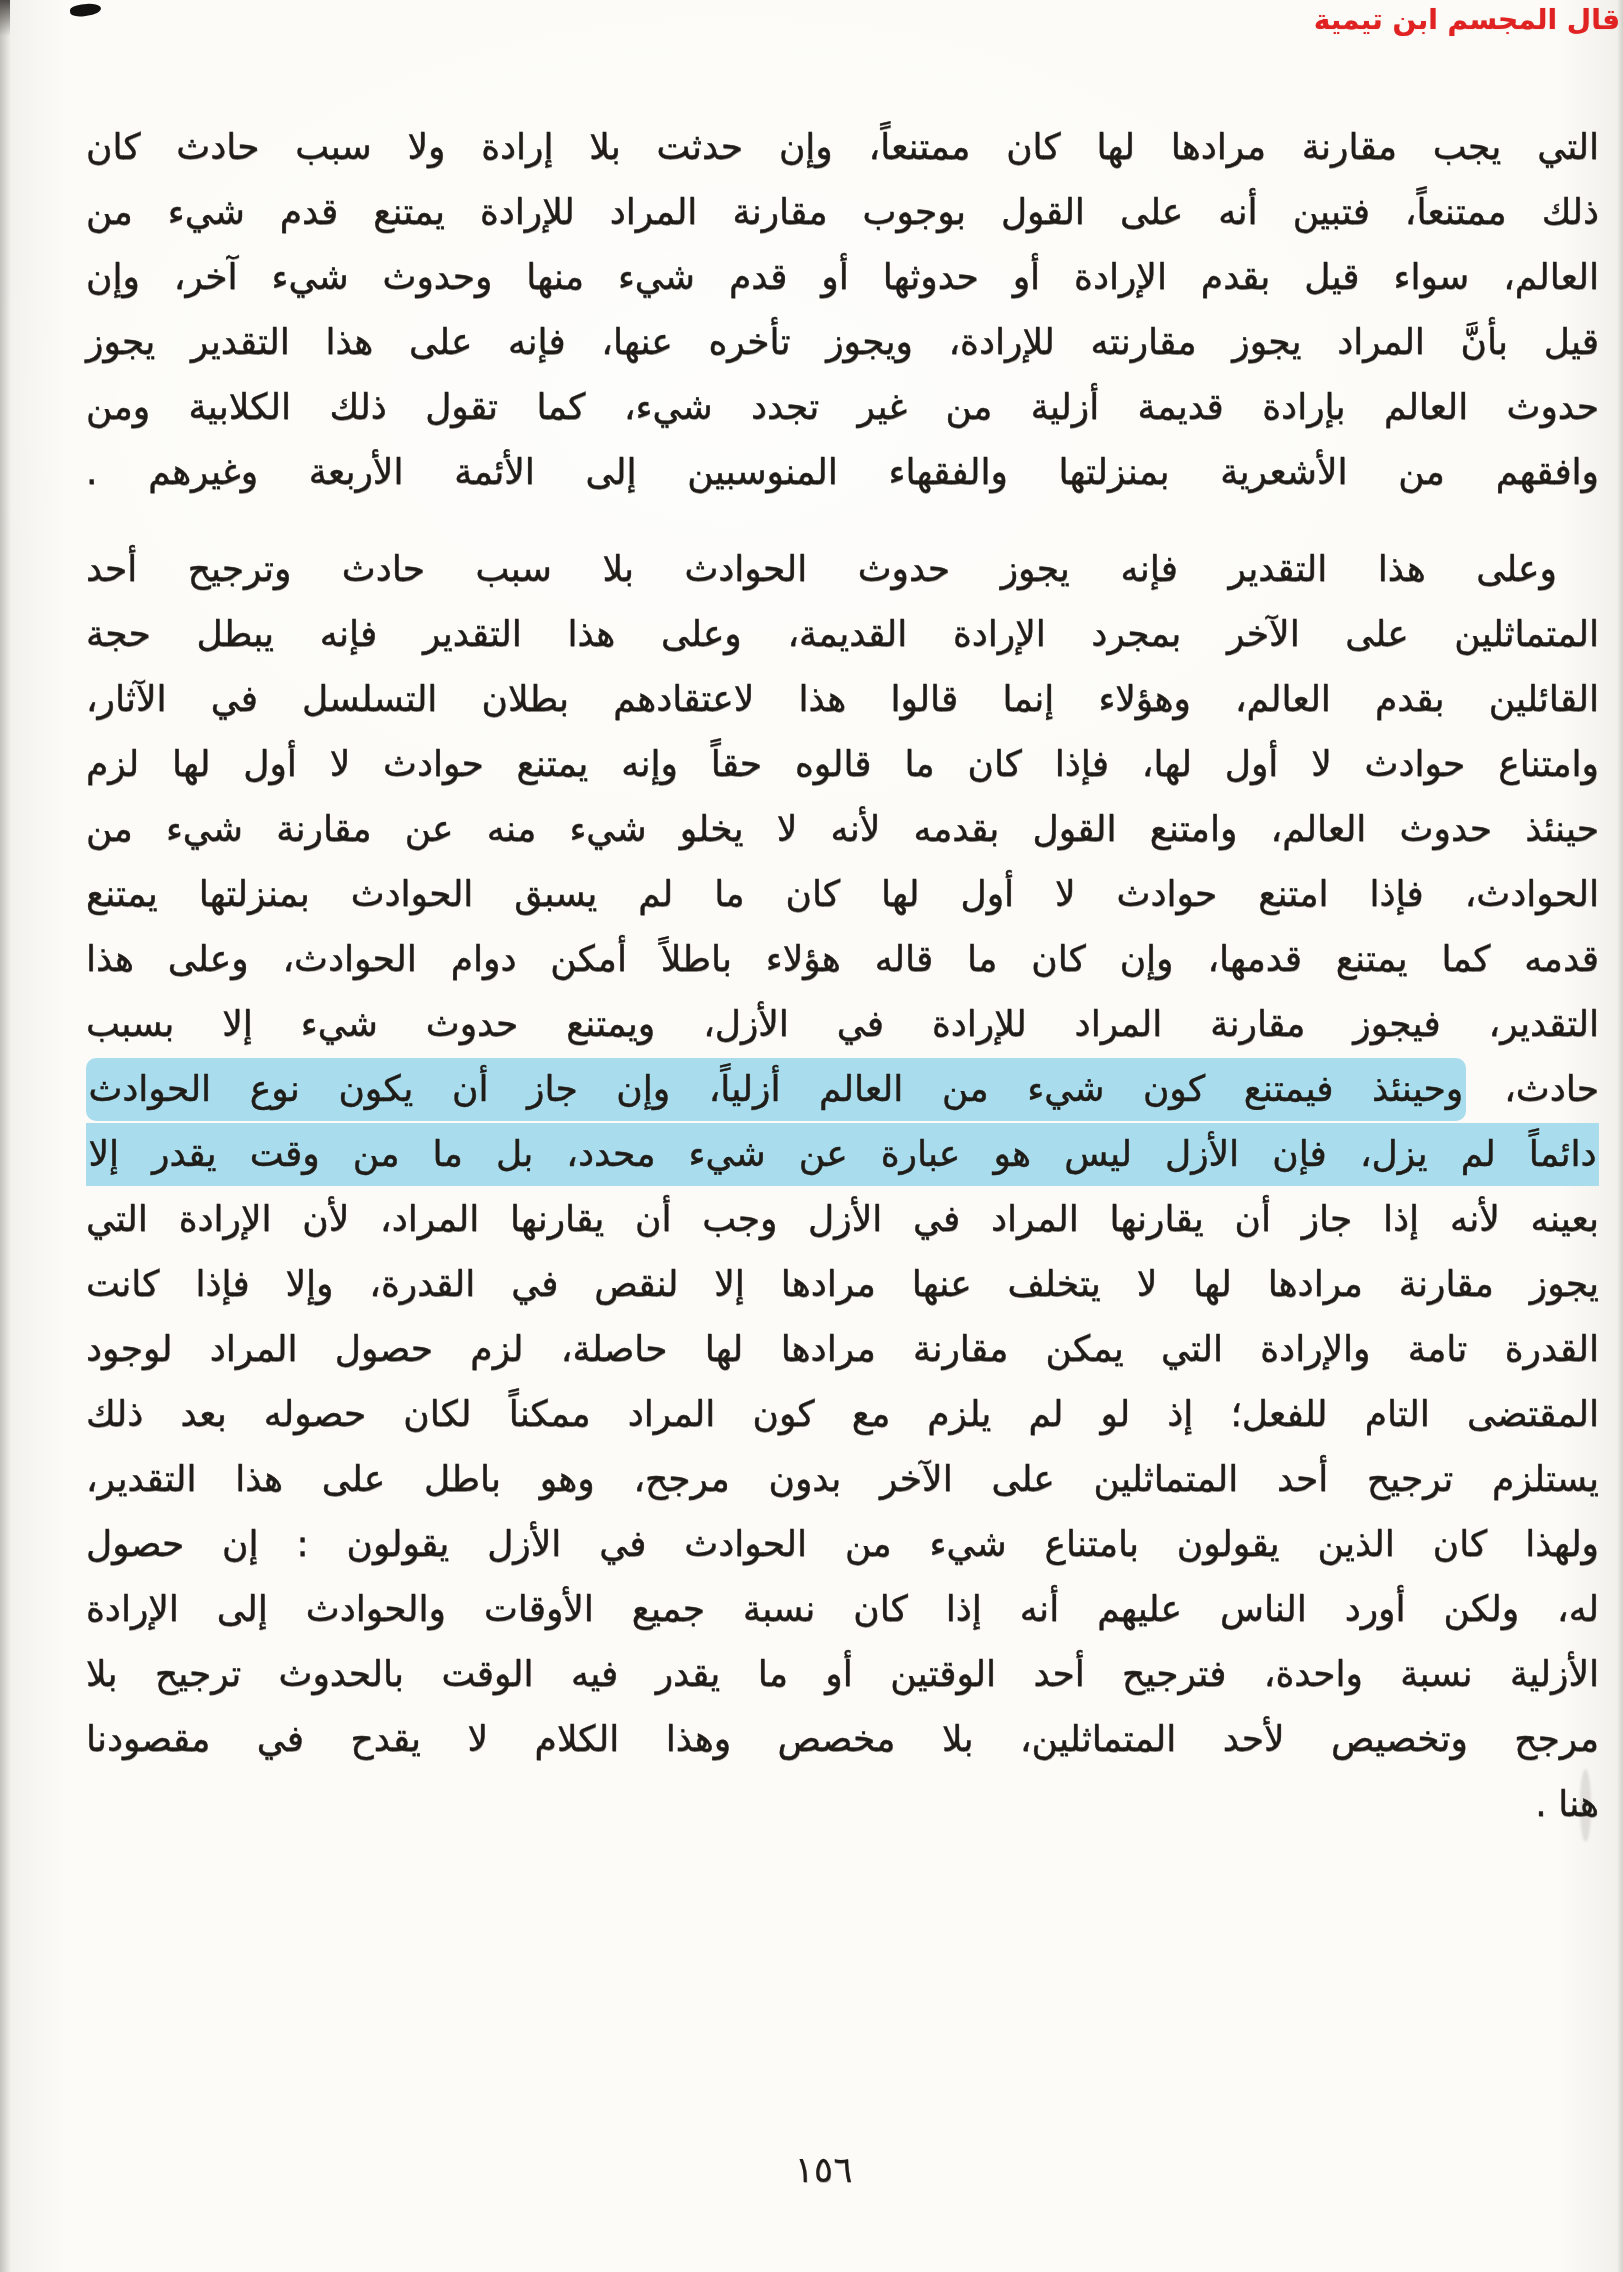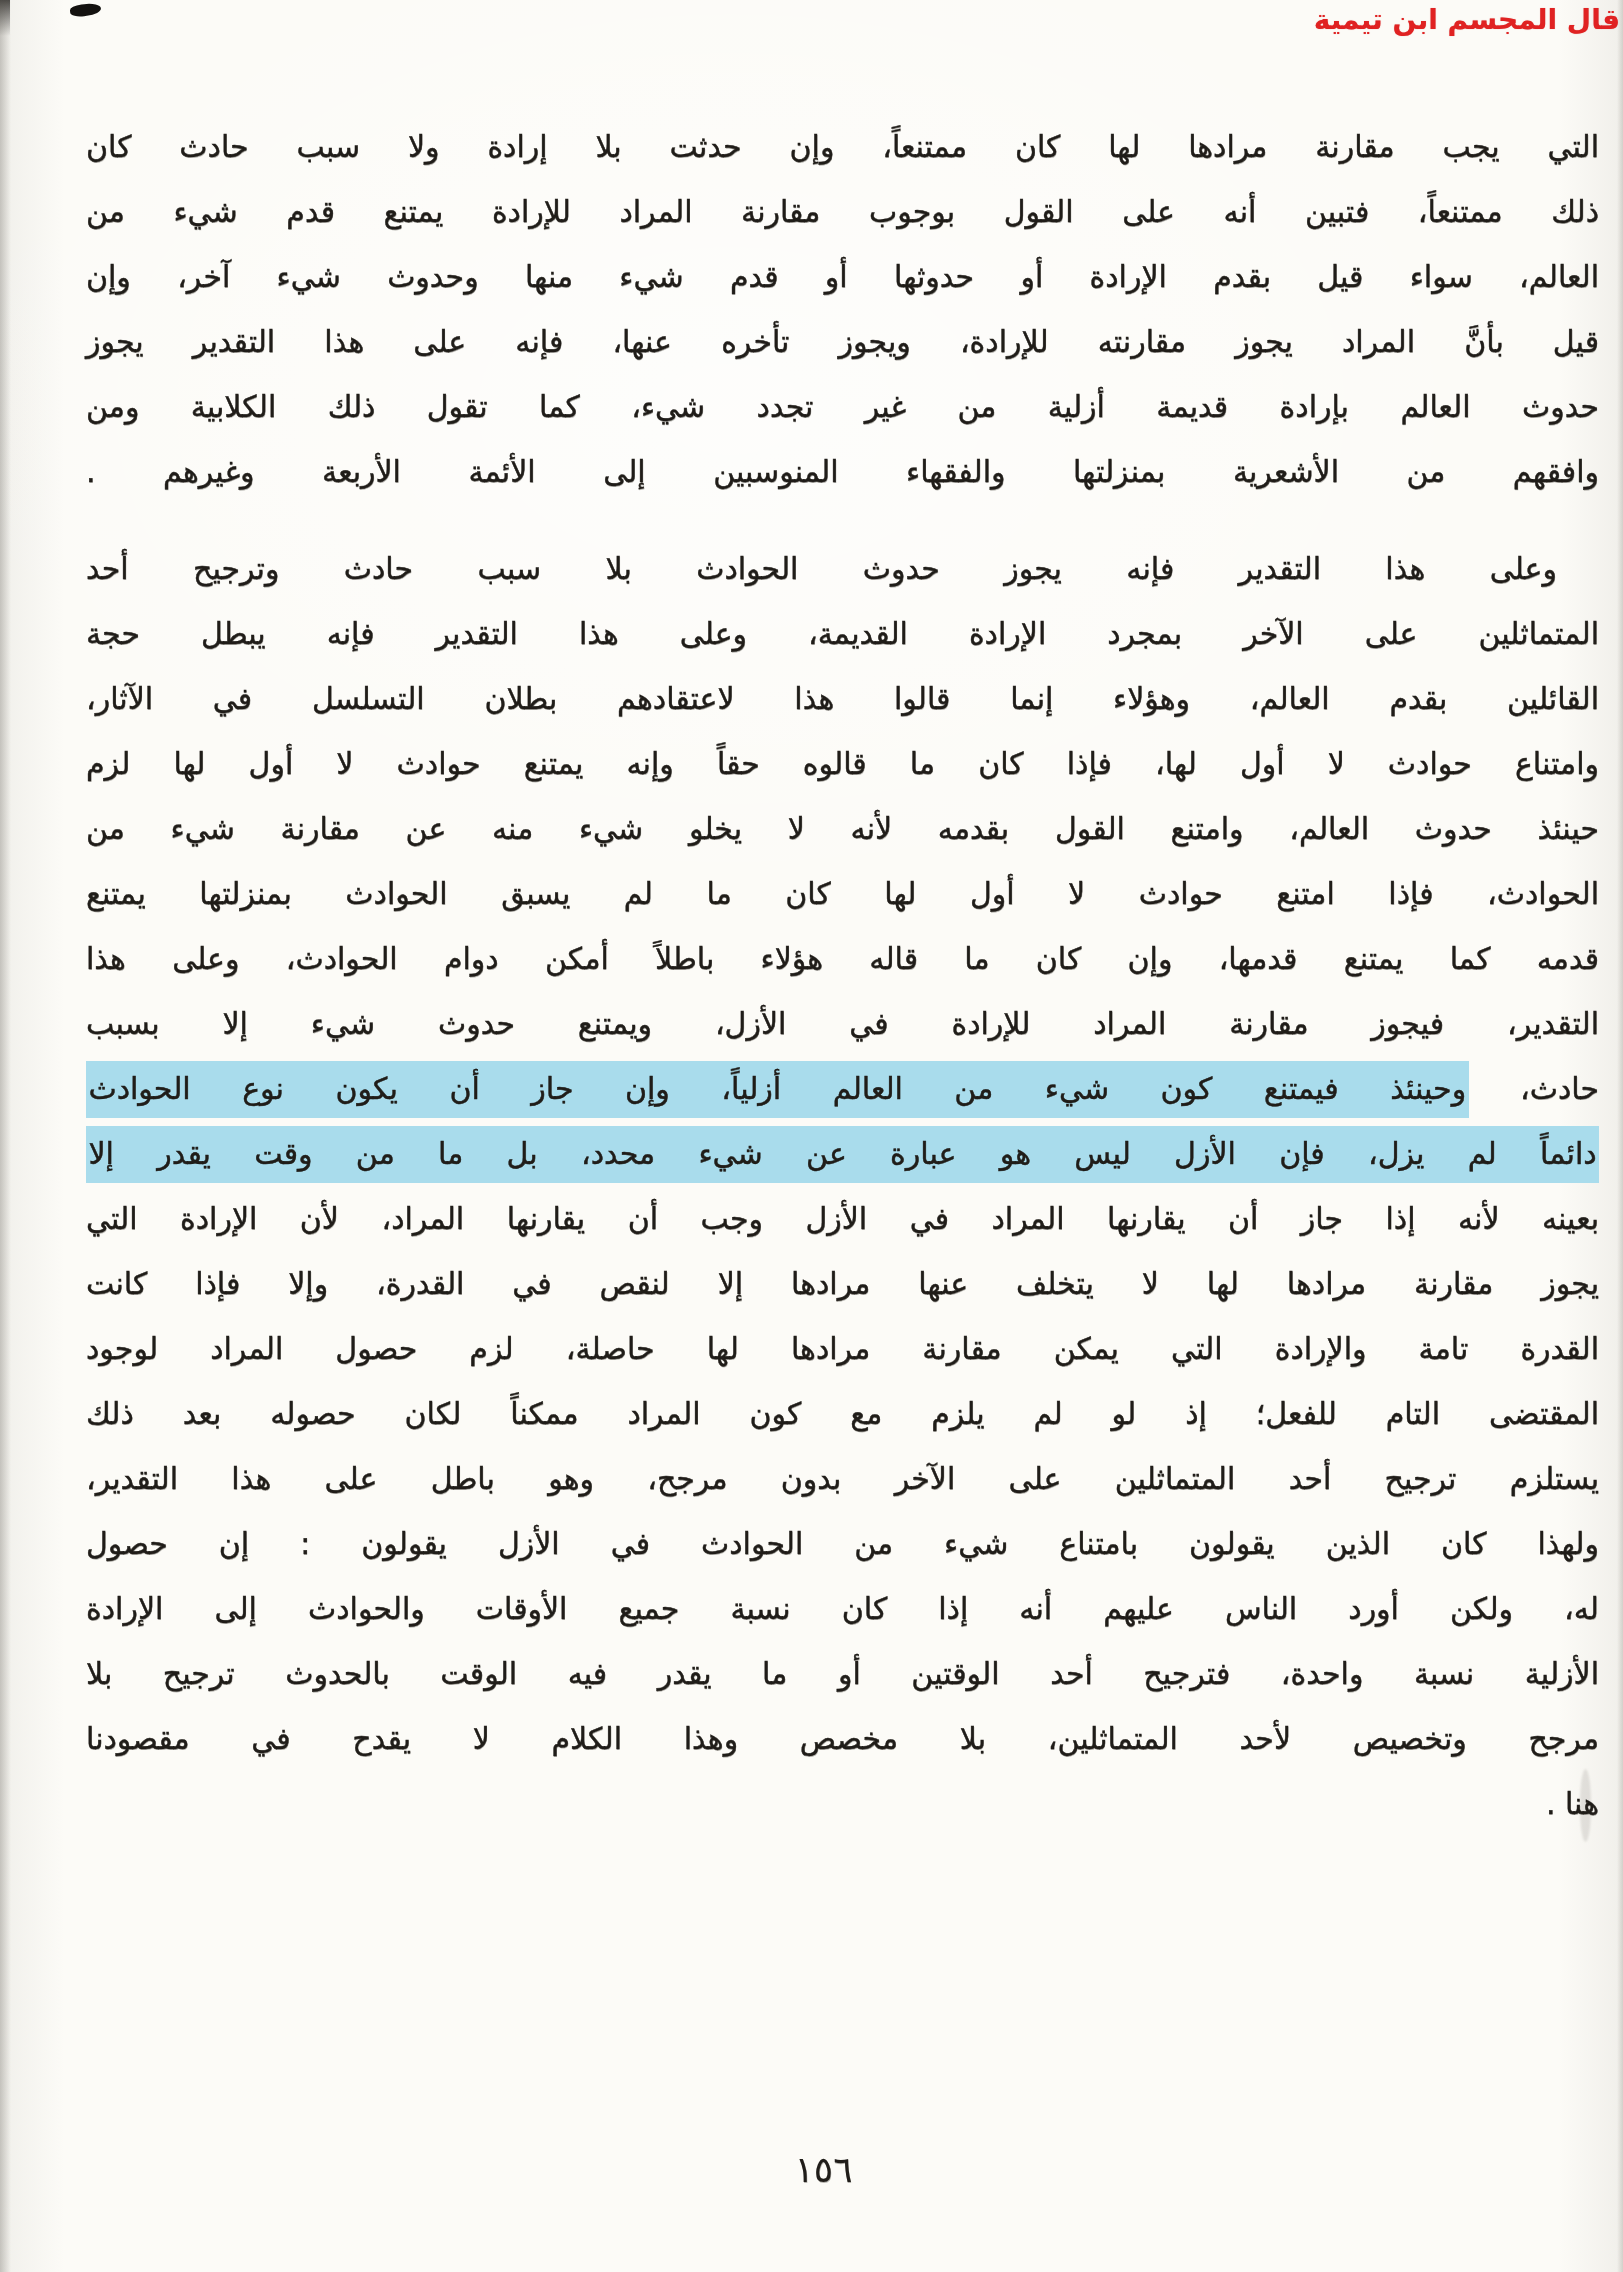--- a/index.html
+++ b/index.html
@@ -56,21 +56,21 @@
     direction: rtl;
     font-size: 28px; font-weight: bold;
     letter-spacing: 0.4px;
     text-shadow: 0 0 0.8px rgba(200,20,20,0.5);
   }
 
   
   .text-block {
     position: absolute; top: 114px; right: 24px; left: 86px;
     direction: rtl;
-    font-size: 30px;
+    font-size: 36px;
     line-height: 65px;
     -webkit-text-stroke: 0.4px currentColor;
     text-shadow: 0.4px 0.6px 0.6px rgba(50,45,38,0.35);
   }
   .line {
     text-align: justify;
     text-align-last: justify;
     white-space: normal;
   }
   .line.pstart { margin-top: 32px; padding-right: 42px; }
@@ -112,21 +112,21 @@
       <div class="line"><span>حدوث العالم بإرادة قديمة أزلية من غير تجدد شيء، كما تقول ذلك الكلابية ومن</span></div>
       <div class="line"><span>وافقهم من الأشعرية بمنزلتها والفقهاء المنوسبين إلى الأئمة الأربعة وغيرهم .</span></div>
       <div class="line pstart"><span>وعلى هذا التقدير فإنه يجوز حدوث الحوادث بلا سبب حادث وترجيح أحد</span></div>
       <div class="line"><span>المتماثلين على الآخر بمجرد الإرادة القديمة، وعلى هذا التقدير فإنه يبطل حجة</span></div>
       <div class="line"><span>القائلين بقدم العالم، وهؤلاء إنما قالوا هذا لاعتقادهم بطلان التسلسل في الآثار،</span></div>
       <div class="line"><span>وامتناع حوادث لا أول لها، فإذا كان ما قالوه حقاً وإنه يمتنع حوادث لا أول لها لزم</span></div>
       <div class="line"><span>حينئذ حدوث العالم، وامتنع القول بقدمه لأنه لا يخلو شيء منه عن مقارنة شيء من</span></div>
       <div class="line"><span>الحوادث، فإذا امتنع حوادث لا أول لها كان ما لم يسبق الحوادث بمنزلتها يمتنع</span></div>
       <div class="line"><span>قدمه كما يمتنع قدمها، وإن كان ما قاله هؤلاء باطلاً أمكن دوام الحوادث، وعلى هذا</span></div>
       <div class="line"><span>التقدير، فيجوز مقارنة المراد للإرادة في الأزل، ويمتنع حدوث شيء إلا بسبب</span></div>
-      <div class="line"><span>حادث، </span><span class="hl" style="background-color: rgb(169, 220, 236);">وحينئذ فيمتنع كون شيء من العالم أزلياً، وإن جاز أن يكون نوع الحوادث</span></div>
+      <div class="line"><span>حادث، </span><span class="hl" style="background-color: rgb(169, 220, 236); border-radius: 10px;">وحينئذ فيمتنع كون شيء من العالم أزلياً، وإن جاز أن يكون نوع الحوادث</span></div>
       <div class="line"><span class="hl" style="background-color: rgb(169, 220, 236);">دائماً لم يزل، فإن الأزل ليس هو عبارة عن شيء محدد، بل ما من وقت يقدر إلا</span></div>
       <div class="line"><span>بعينه لأنه إذا جاز أن يقارنها المراد في الأزل وجب أن يقارنها المراد، لأن الإرادة التي</span></div>
       <div class="line"><span>يجوز مقارنة مرادها لها لا يتخلف عنها مرادها إلا لنقص في القدرة، وإلا فإذا كانت</span></div>
       <div class="line"><span>القدرة تامة والإرادة التي يمكن مقارنة مرادها لها حاصلة، لزم حصول المراد لوجود</span></div>
       <div class="line"><span>المقتضى التام للفعل؛ إذ لو لم يلزم مع كون المراد ممكناً لكان حصوله بعد ذلك</span></div>
       <div class="line"><span>يستلزم ترجيح أحد المتماثلين على الآخر بدون مرجح، وهو باطل على هذا التقدير،</span></div>
       <div class="line"><span>ولهذا كان الذين يقولون بامتناع شيء من الحوادث في الأزل يقولون : إن حصول</span></div>
       <div class="line"><span>له، ولكن أورد الناس عليهم أنه إذا كان نسبة جميع الأوقات والحوادث إلى الإرادة</span></div>
       <div class="line"><span>الأزلية نسبة واحدة، فترجيح أحد الوقتين أو ما يقدر فيه الوقت بالحدوث ترجيح بلا</span></div>
       <div class="line"><span>مرجح وتخصيص لأحد المتماثلين، بلا مخصص وهذا الكلام لا يقدح في مقصودنا</span></div>

